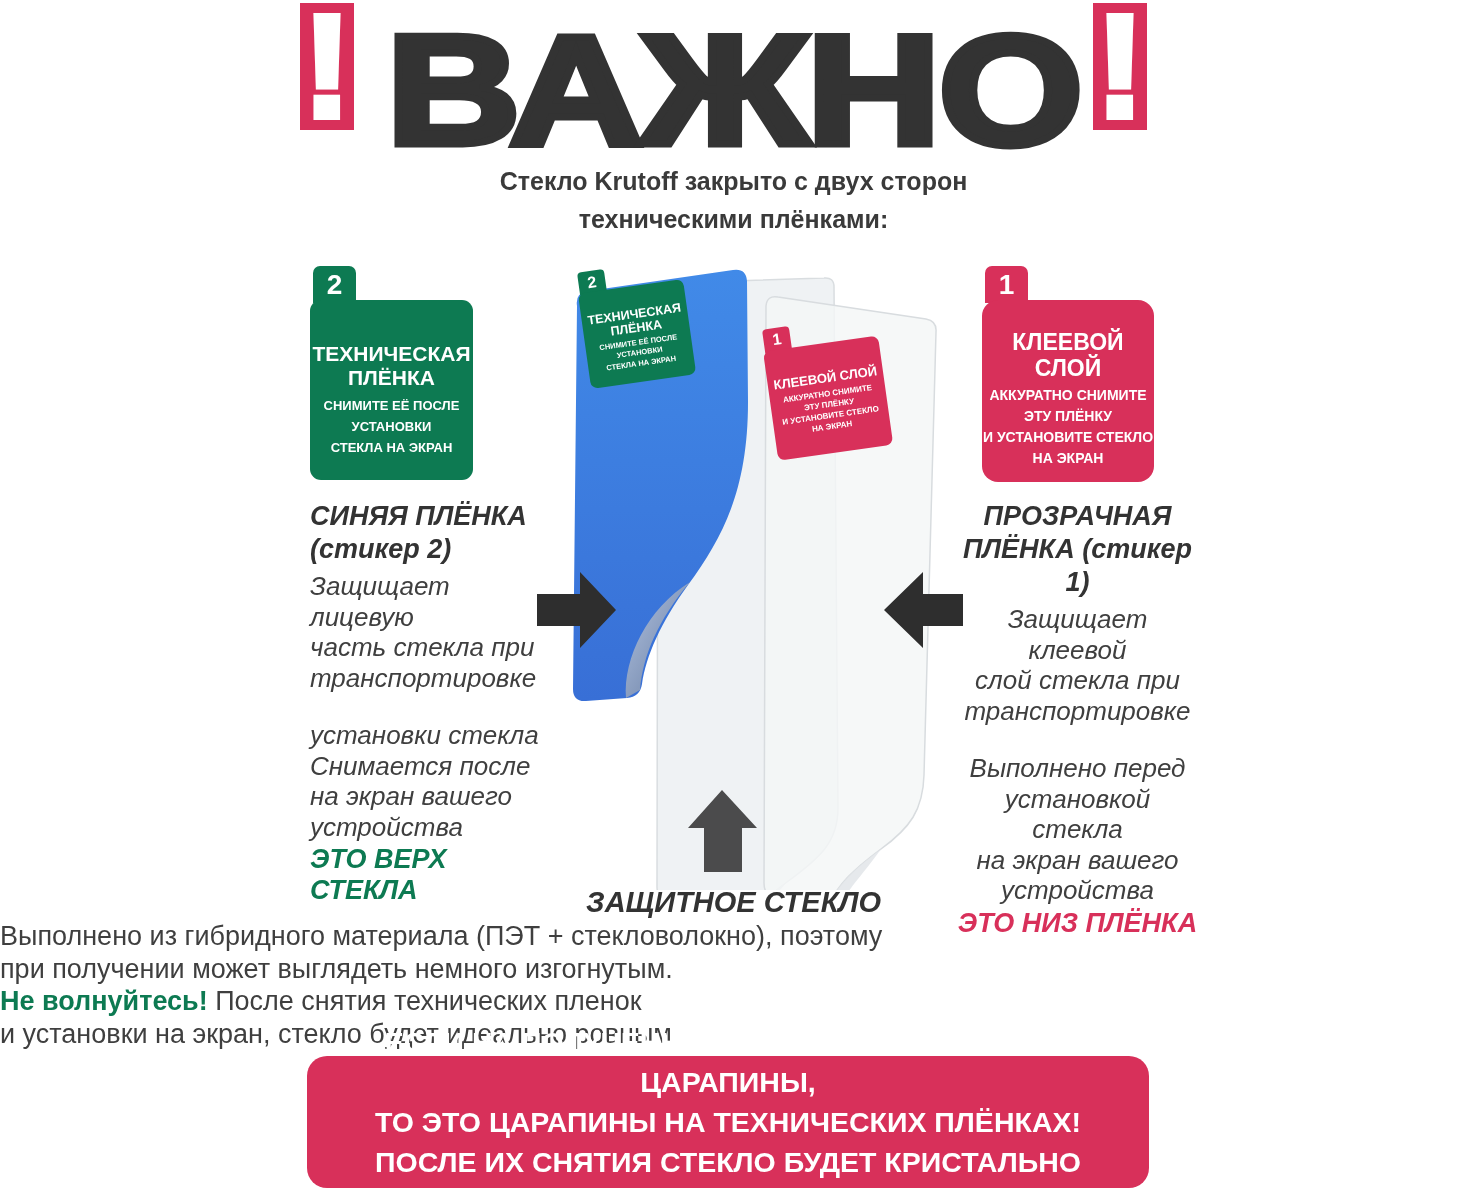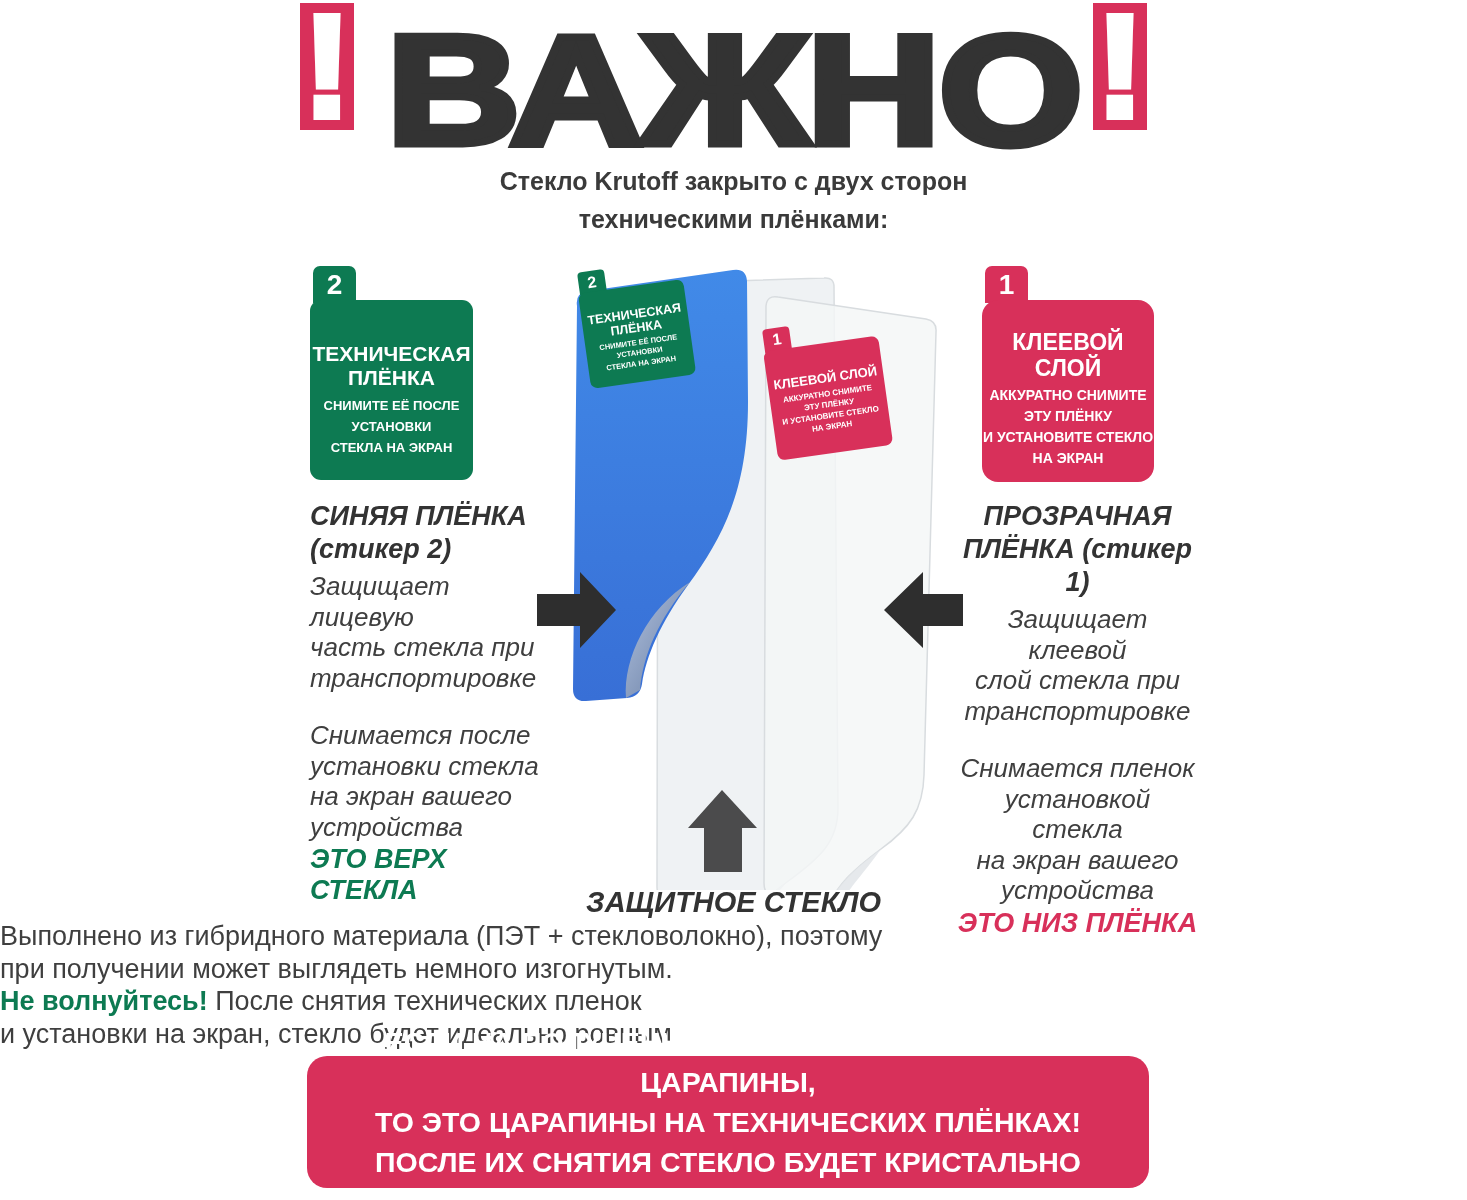--- a/index.html
+++ b/index.html
@@ -130,40 +130,40 @@
     <div class="col-title">
       <div>СИНЯЯ ПЛЁНКА</div>
       <div>(стикер 2)</div>
     </div>
     <div class="col-para">
       <div>Защищает лицевую</div>
       <div>часть стекла при</div>
       <div>транспортировке</div>
     </div>
     <div class="col-para second">
+      <div>установки стекла</div>
       <div>Снимается после</div>
-      <div>установки стекла</div>
       <div>на экран вашего</div>
       <div>устройства</div>
     </div>
     <div class="col-accent accent-green">ЭТО ВЕРХ СТЕКЛА</div>
   </div>
 
   <div class="col col-right">
     <div class="col-title">
       <div>ПРОЗРАЧНАЯ</div>
       <div>ПЛЁНКА (стикер 1)</div>
     </div>
     <div class="col-para">
       <div>Защищает клеевой</div>
       <div>слой стекла при</div>
       <div>транспортировке</div>
     </div>
     <div class="col-para second">
-      <div>Снимается пленок</div>
+      <div>Выполнено перед</div>
       <div>установкой стекла</div>
       <div>на экран вашего</div>
       <div>устройства</div>
     </div>
     <div class="col-accent accent-red">ЭТО НИЗ ПЛЁНКА</div>
   </div>
 
   <div class="diagram">
     <svg width="440" height="630" viewBox="0 0 440 630">
       <defs>

